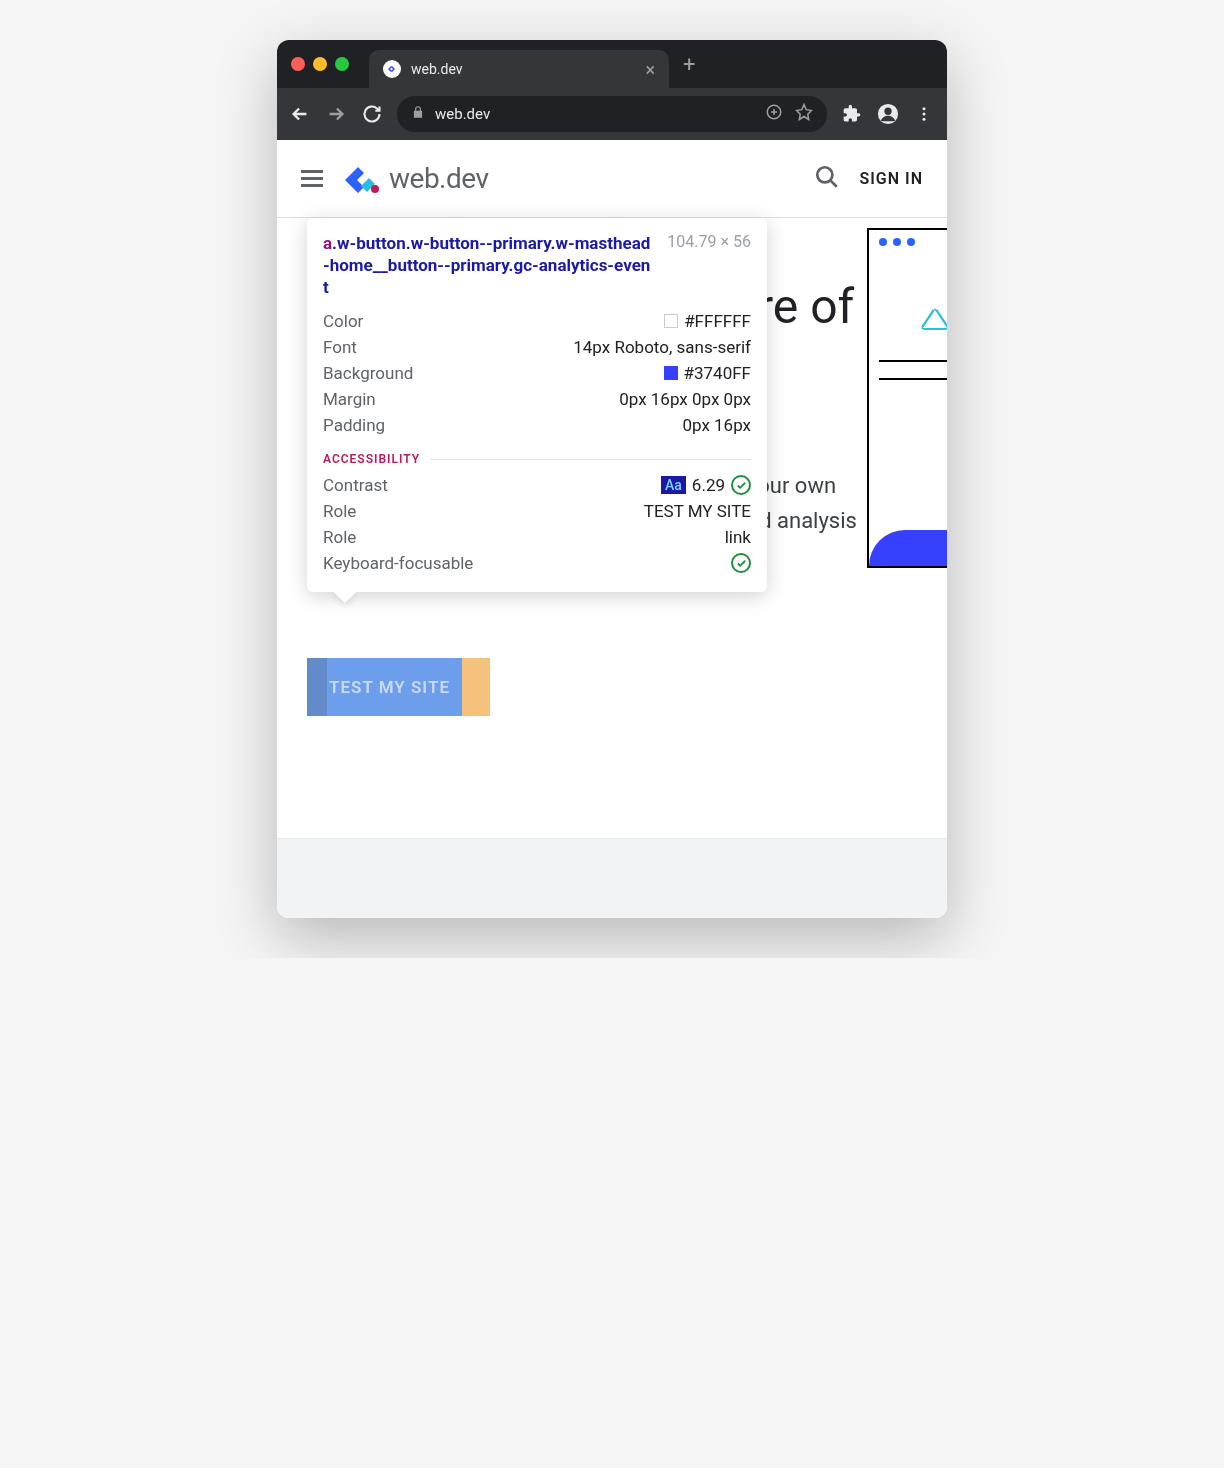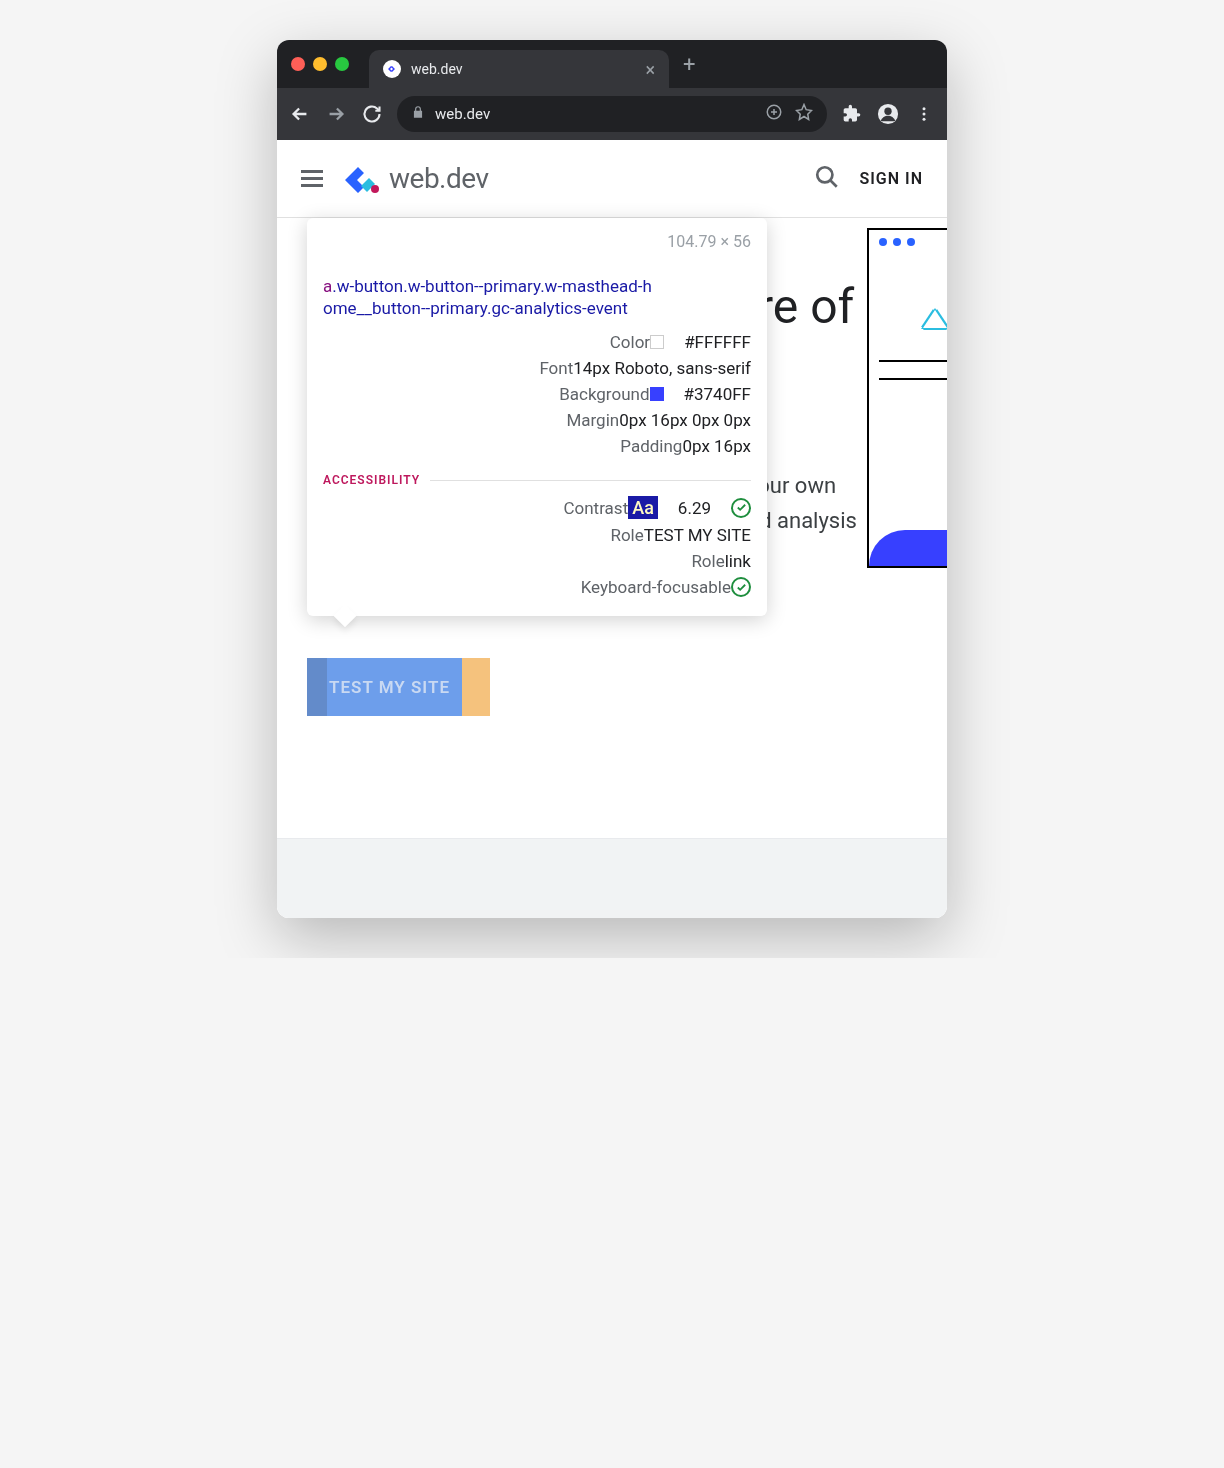--- a/index.html
+++ b/index.html
@@ -157,45 +157,44 @@
   background: #fff;
   border-radius: 6px;
   box-shadow: 0 4px 20px rgba(0,0,0,0.18);
   padding: 14px 16px 16px;
   font-size: 17px;
   color: #5f6368;
 }
 .tooltip-head { display:flex; gap:12px; margin-bottom:10px; align-items:flex-start;}
 .selector {
   color: #1a1aa6;
-  font-weight: 400;
+  font-weight: 700;
   line-height: 1.3;
   flex:1;
   word-break: break-all;
-  margin-top: 43px;
 }
 .selector .tag { color: #881280; }
 .dims { color:#9aa0a6; white-space:nowrap; font-size:16px;}
-.tt-row { display:flex; justify-content:flex-end; align-items:center; padding: 3px 0;}
-.tt-val { color:#202124; display:flex; align-items:center; gap:20px;}
+.tt-row { display:flex; justify-content:space-between; align-items:center; padding: 3px 0;}
+.tt-val { color:#202124; display:flex; align-items:center; gap:6px;}
 .swatch { width:14px; height:14px; border:1px solid #ccc; display:inline-block;}
 .swatch-blue { background:#3740FF; border-color:#3740FF;}
 .a11y-header {
   font-size: 12px;
   font-weight: 600;
   letter-spacing: 1px;
   color: #be185d;
   margin: 14px 0 6px;
   display:flex;
   align-items:center;
   gap:10px;
 }
 .a11y-header::after { content:""; flex:1; height:1px; background:#e0e0e0;}
 .aa-badge {
-  background:#1a1aa6; color:#fef9c3; padding:1px 4px; font-size:18px; font-weight:500;
+  background:#1a1aa6; color:#7dd3fc; padding:1px 4px; font-size:14px; font-weight:500;
 }
 .check-icon {
   width:20px; height:20px; border:2px solid #1e8e3e; border-radius:50%;
   display:inline-flex; align-items:center; justify-content:center; color:#1e8e3e;
 }
 .check-icon svg { width:11px; height:11px;}
 .tooltip-arrow {
   position:absolute; bottom:-8px; left:30px;
   width:16px; height:16px; background:#fff; transform:rotate(45deg);
   box-shadow: 3px 3px 6px rgba(0,0,0,0.08);

